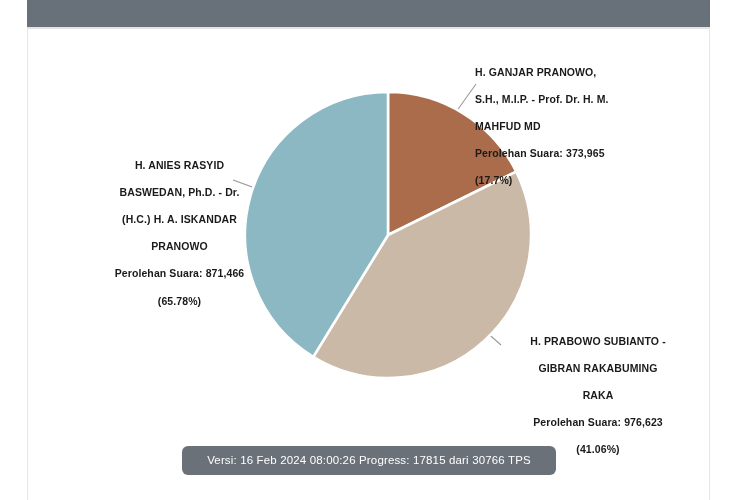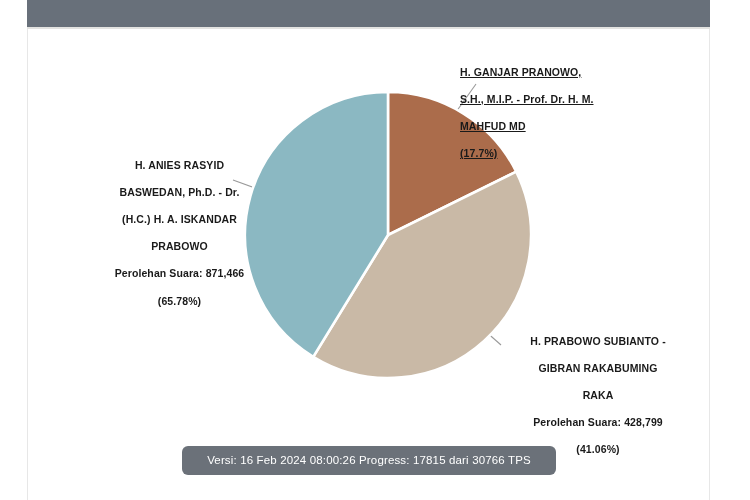--- a/index.html
+++ b/index.html
@@ -90,25 +90,24 @@
   .callout .votes {
     display: block;
     font-weight: bold;
   }
   .callout .pct {
     display: block;
     font-weight: bold;
   }
 
   .callout-ganjar {
-    left: 460px;
+    left: 475px;
     top: 52px;
     width: 180px;
     text-align: left;
-    text-decoration: underline;
   }
   .callout-anies {
     left: 97px;
     top: 145px;
     width: 165px;
     text-align: center;
   }
   .callout-prabowo {
     left: 503px;
     top: 321px;
@@ -160,35 +159,36 @@
 
         <path d="M 388 235 L 313.21 356.88 A 143 143 0 0 1 388.00 92.00 Z" fill="#8bb8c2" stroke="#ffffff" stroke-width="2.6"></path>
       </g>
     </svg>
   </div>
 
   <div class="callout callout-ganjar">
     <span class="name">H. GANJAR PRANOWO,</span>
     <span class="name">S.H., M.I.P. - Prof. Dr. H. M.</span>
     <span class="name">MAHFUD MD</span>
+    <span class="votes">Perolehan Suara: 373,965</span>
     <span class="pct">(17.7%)</span>
   </div>
 
   <div class="callout callout-anies">
     <span class="name">H. ANIES RASYID</span>
     <span class="name">BASWEDAN, Ph.D. - Dr.</span>
     <span class="name">(H.C.) H. A. ISKANDAR</span>
-    <span class="name">PRABOWO</span>
+    <span class="name">PRANOWO</span>
     <span class="votes">Perolehan Suara: 871,466</span>
     <span class="pct">(65.78%)</span>
   </div>
 
   <div class="callout callout-prabowo">
     <span class="name">H. PRABOWO SUBIANTO -</span>
     <span class="name">GIBRAN RAKABUMING</span>
     <span class="name">RAKA</span>
-    <span class="votes">Perolehan Suara: 428,799</span>
+    <span class="votes">Perolehan Suara: 976,623</span>
     <span class="pct">(41.06%)</span>
   </div>
 
   <div class="status-pill">Versi: 16 Feb 2024 08:00:26 Progress: 17815 dari 30766 TPS (57.90%)</div>
 
 </div>
 
 </body></html>

